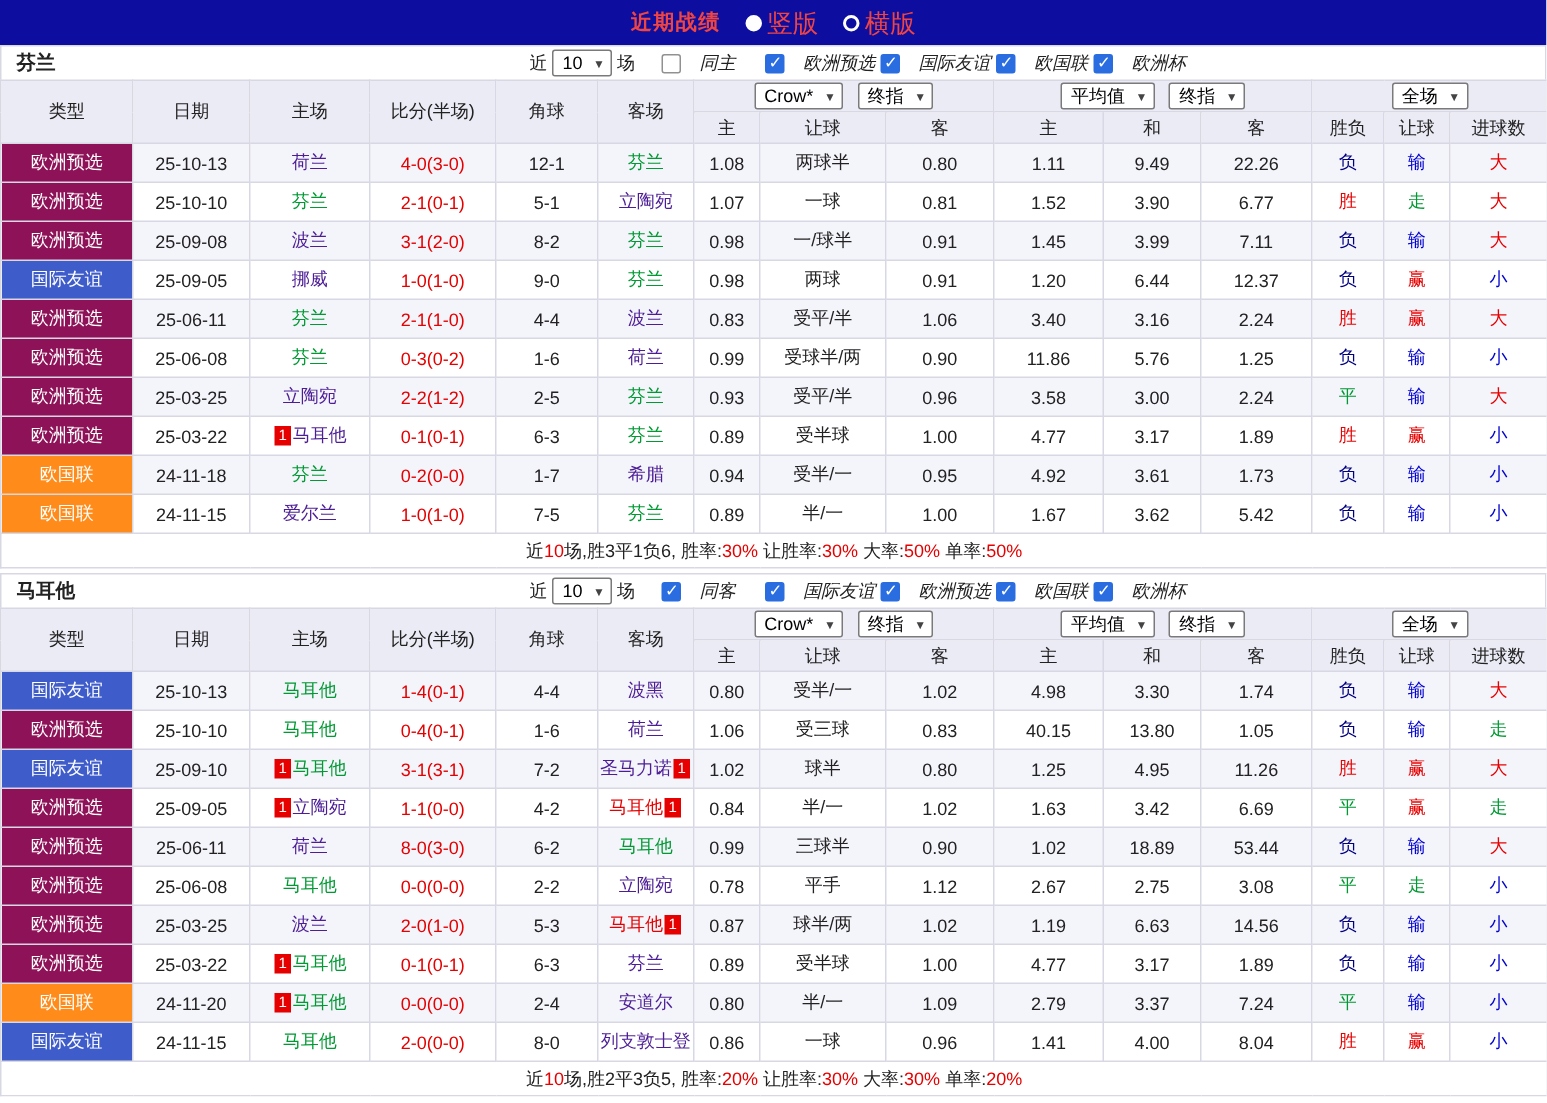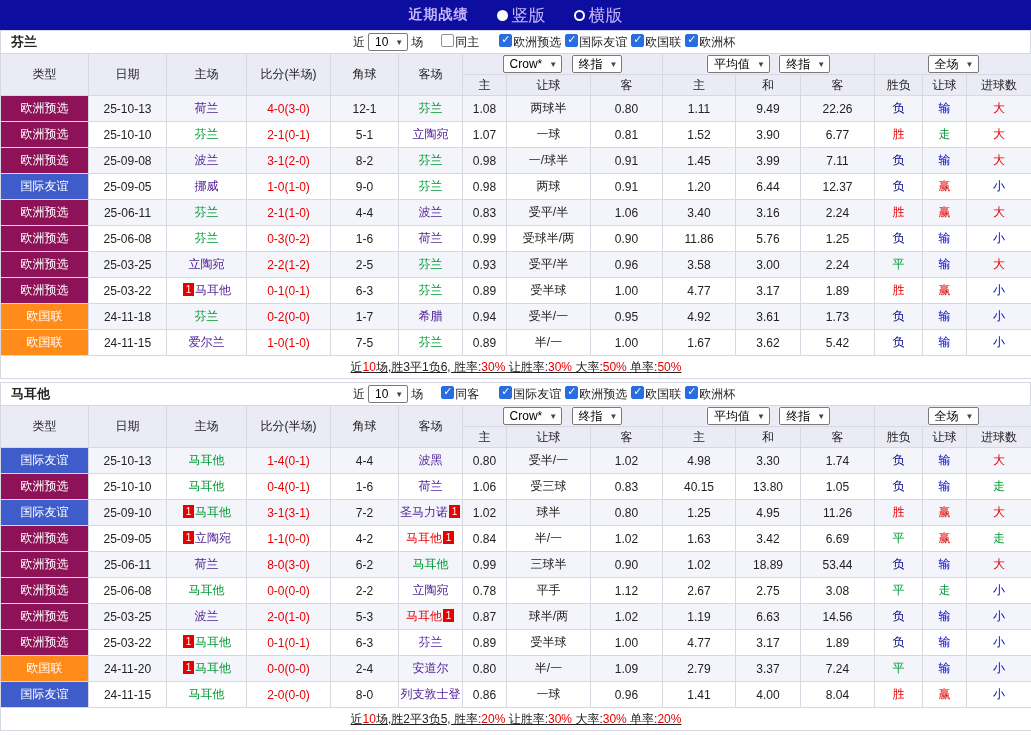--- a/index.html
+++ b/index.html
@@ -2,50 +2,50 @@
 <html style="--topbar-bg: #0d0d9f; --badge-eq: #8e1257; --badge-fr: #3f5dca; --badge-nl: #ff8c1a; --green: #009933; --red: #e60000; --blue: #0000d0; --navy: #000080; --cbx-blue: #2a6de0; --header-bg: #ebebf6; --row-alt: #f4f4fb;"><head>
 <meta charset="utf-8">
 <style>
   :root{
     --topbar-bg:#0d0d9f; --badge-eq:#8e1257; --badge-fr:#3f5dca; --badge-nl:#ff8c1a;
     --green:#009933; --red:#e60000; --blue:#0000d0; --navy:#000080; --cbx-blue:#2a6de0;
     --header-bg:#ebebf6; --row-alt:#f4f4fb; --grid:#d8d8e4;
   }
   *{box-sizing:border-box;margin:0;padding:0;}
   body{width:1031px;background:#fff;color:#222;font:12px "Liberation Sans","DejaVu Sans",sans-serif;}
-  .topbar{height:30px;background:var(--topbar-bg);color:#c4b5fd;display:flex;align-items:center;justify-content:center;gap:28px;}
+  .topbar{height:30px;background:var(--topbar-bg);color:#ef4444;display:flex;align-items:center;justify-content:center;gap:16px;}
   .topbar .title{font-weight:bold;font-size:14px;letter-spacing:1px;}
   .radio{display:inline-flex;align-items:center;gap:4px;font-size:17px;cursor:pointer;}
   .rdot{width:11px;height:11px;border-radius:50%;border:2px solid #fff;background:transparent;flex:none;}
   .rdot.on{background:#fff;}
   .section + .section{margin-top:3px;}
   .sec-head{display:flex;align-items:center;height:23px;border:1px solid var(--grid);border-bottom:none;background:#fff;}
   .teamtitle{font-weight:bold;font-size:13px;padding-left:10px;width:352px;flex:none;}
   .filters{display:flex;align-items:center;white-space:nowrap;}
   .dd{display:inline-flex;align-items:center;height:18px;border:1px solid #7a7a7a;background:#fff;color:#000;
       padding:0 4px 0 6px;margin:0 3px;border-radius:2px;vertical-align:middle;}
   .dd .car{font-size:8px;margin-left:7px;color:#444;}
-  .cbl{display:inline-flex;gap:1px;margin:0 2px;cursor:pointer;}
+  .cbl{display:inline-flex;align-items:center;gap:12px;margin:0 2px;cursor:pointer;font-style:italic;}
   .cbl.sep{margin-left:18px;}
   .cbx{width:13px;height:13px;border:1px solid #919191;background:#fff;display:inline-block;position:relative;border-radius:2px;flex:none;}
   .cbx.on{background:var(--cbx-blue);border-color:var(--cbx-blue);}
   .cbx.on::after{content:"✓";position:absolute;left:1px;top:-2px;color:#fff;font-size:11px;font-weight:bold;}
   table.grid{width:1031px;border-collapse:collapse;table-layout:fixed;}
   .grid th,.grid td{border:1px solid var(--grid);text-align:center;padding:0;overflow:hidden;white-space:nowrap;font-weight:normal;}
   .grid thead th{background:var(--header-bg);height:21px;}
   .grid tbody td{height:26px;}
   .grid tbody tr:nth-child(odd) td{background:var(--row-alt);}
   .grid tfoot td{height:23px;background:#fff;}
   .b-eq{background:var(--badge-eq) !important;color:#fff;}
   .b-fr{background:var(--badge-fr) !important;color:#fff;}
   .b-nl{background:var(--badge-nl) !important;color:#fff;}
   .c-k{color:#4c1d95;} .c-g{color:var(--green);} .c-r{color:var(--red);} .c-b{color:var(--blue);} .c-n{color:var(--navy);}
   .score{color:var(--red);}
   .rc{display:inline-block;background:var(--red);color:#fff;font-size:10px;line-height:13px;width:11px;height:13px;vertical-align:1px;margin:0 1px;}
-  .sum{text-align:center;text-decoration:underline;} .sum .red{color:var(--red);}
+  .sum{text-align:center;} .sum .red{color:var(--red);}
 </style>
 </head>
 <body>
 
 <div class="topbar">
   <span class="title">近期战绩</span>
   <label class="radio">
     <span class="rdot on"></span>
     <span>竖版</span>
   </label>

